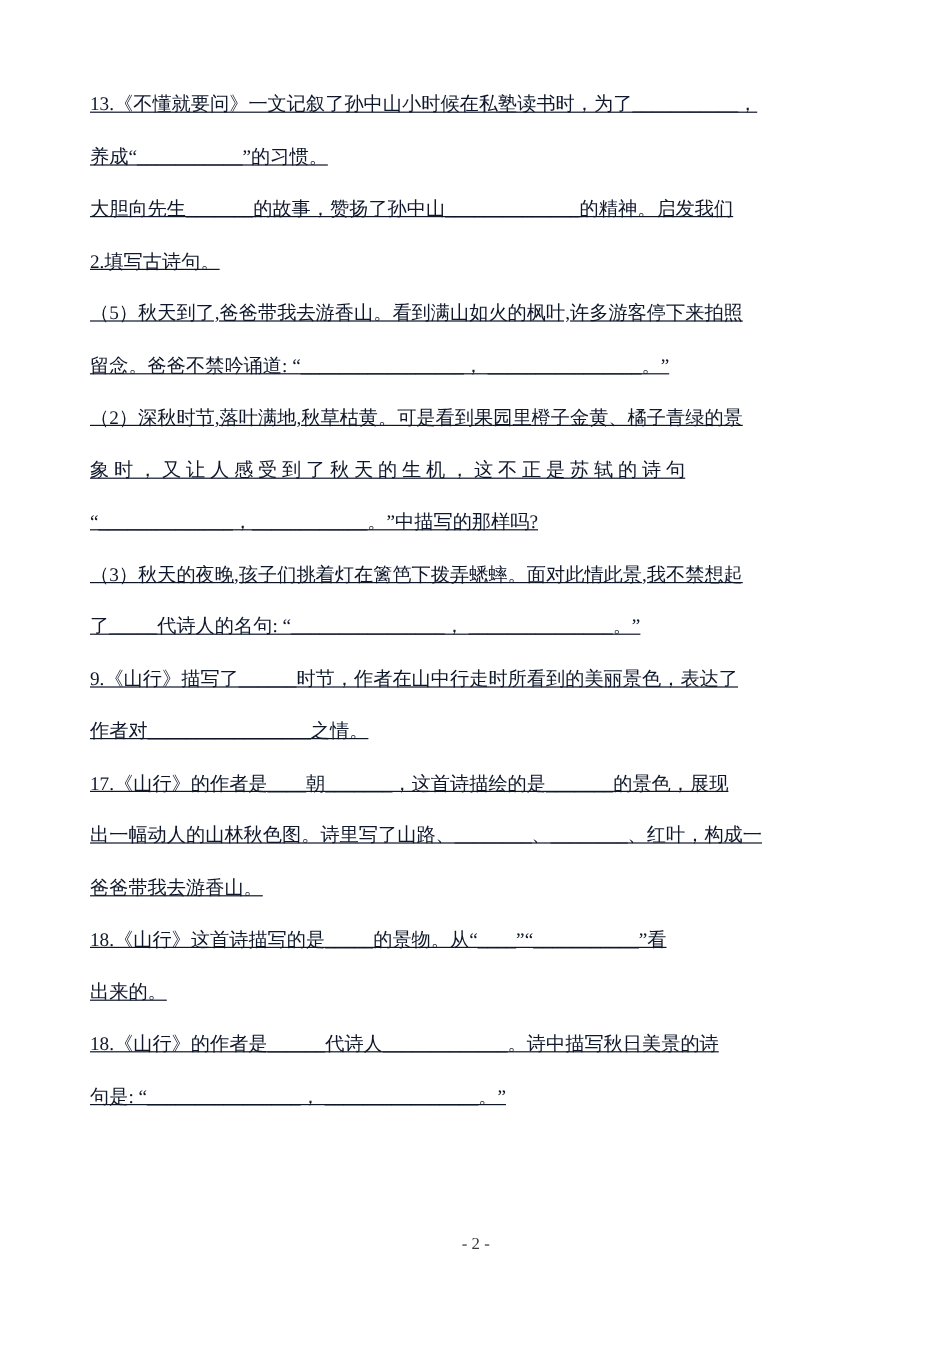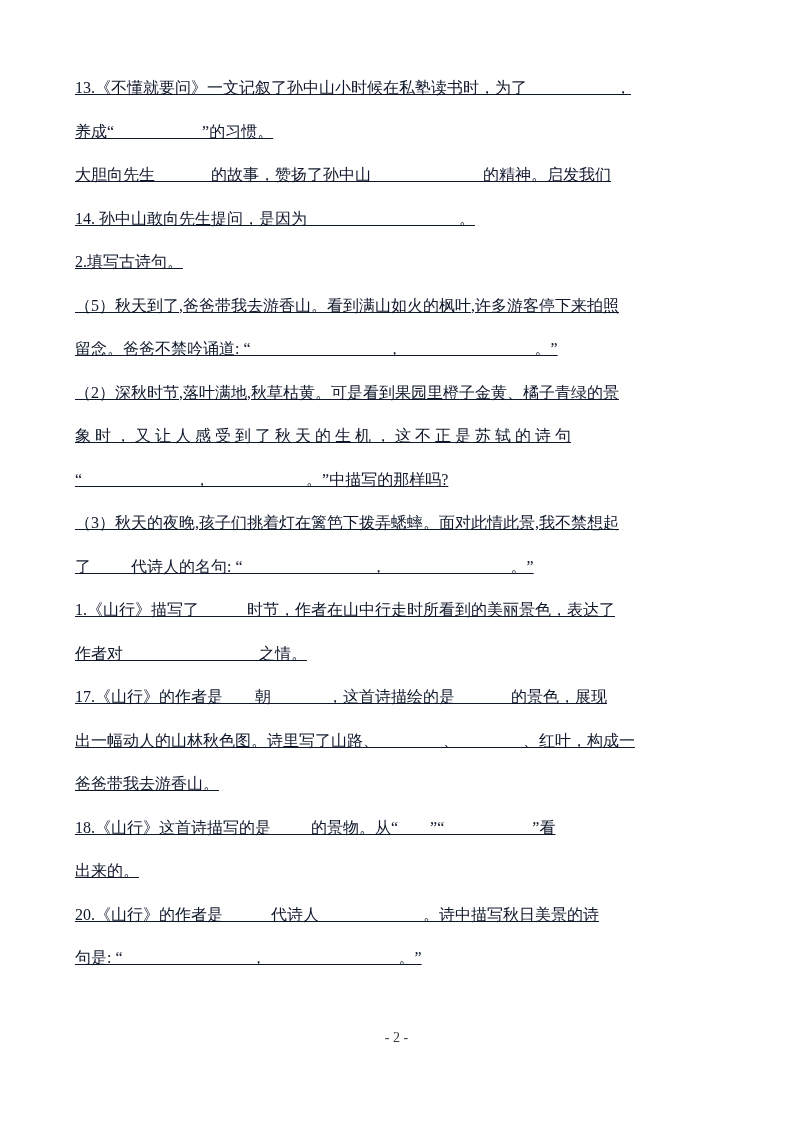--- a/index.html
+++ b/index.html
@@ -43,33 +43,32 @@
   }
 </style>
 </head>
 <body>
 
 <div class="page">
   <main class="content" id="questions-container">
       <div class="line">13.《不懂就要问》一文记叙了孙中山小时候在私塾读书时，为了___________，</div>
       <div class="line">养成“___________”的习惯。</div>
       <div class="line">大胆向先生_______的故事，赞扬了孙中山______________的精神。启发我们</div>
-      <div class="line">14. 孙中山敢向先生提问，是因为___________________。</div>
       <div class="line">2.填写古诗句。</div>
       <div class="line">（5）秋天到了,爸爸带我去游香山。看到满山如火的枫叶,许多游客停下来拍照</div>
       <div class="line">留念。爸爸不禁吟诵道: “_________________， ________________。”</div>
       <div class="line">（2）深秋时节,落叶满地,秋草枯黄。可是看到果园里橙子金黄、橘子青绿的景</div>
       <div class="line">象 时 ， 又 让 人 感 受 到 了 秋 天 的 生 机 ， 这 不 正 是 苏 轼 的 诗 句</div>
       <div class="line">“______________，____________。”中描写的那样吗?</div>
       <div class="line">（3）秋天的夜晚,孩子们挑着灯在篱笆下拨弄蟋蟀。面对此情此景,我不禁想起</div>
       <div class="line">了_____代诗人的名句: “________________， _______________。”</div>
-      <div class="line">1.《山行》描写了______时节，作者在山中行走时所看到的美丽景色，表达了</div>
+      <div class="line">9.《山行》描写了______时节，作者在山中行走时所看到的美丽景色，表达了</div>
       <div class="line">作者对_________________之情。</div>
       <div class="line">17.《山行》的作者是____朝_______，这首诗描绘的是_______的景色，展现</div>
       <div class="line">出一幅动人的山林秋色图。诗里写了山路、________、________、红叶，构成一</div>
       <div class="line">爸爸带我去游香山。</div>
       <div class="line">18.《山行》这首诗描写的是_____的景物。从“____”“___________”看</div>
       <div class="line">出来的。</div>
-      <div class="line">20.《山行》的作者是______代诗人_____________。诗中描写秋日美景的诗</div>
+      <div class="line">18.《山行》的作者是______代诗人_____________。诗中描写秋日美景的诗</div>
       <div class="line">句是: “________________， ________________。”</div>
     </main>
   <div class="footer">- 2 -</div>
 </div>
 
 </body></html>

